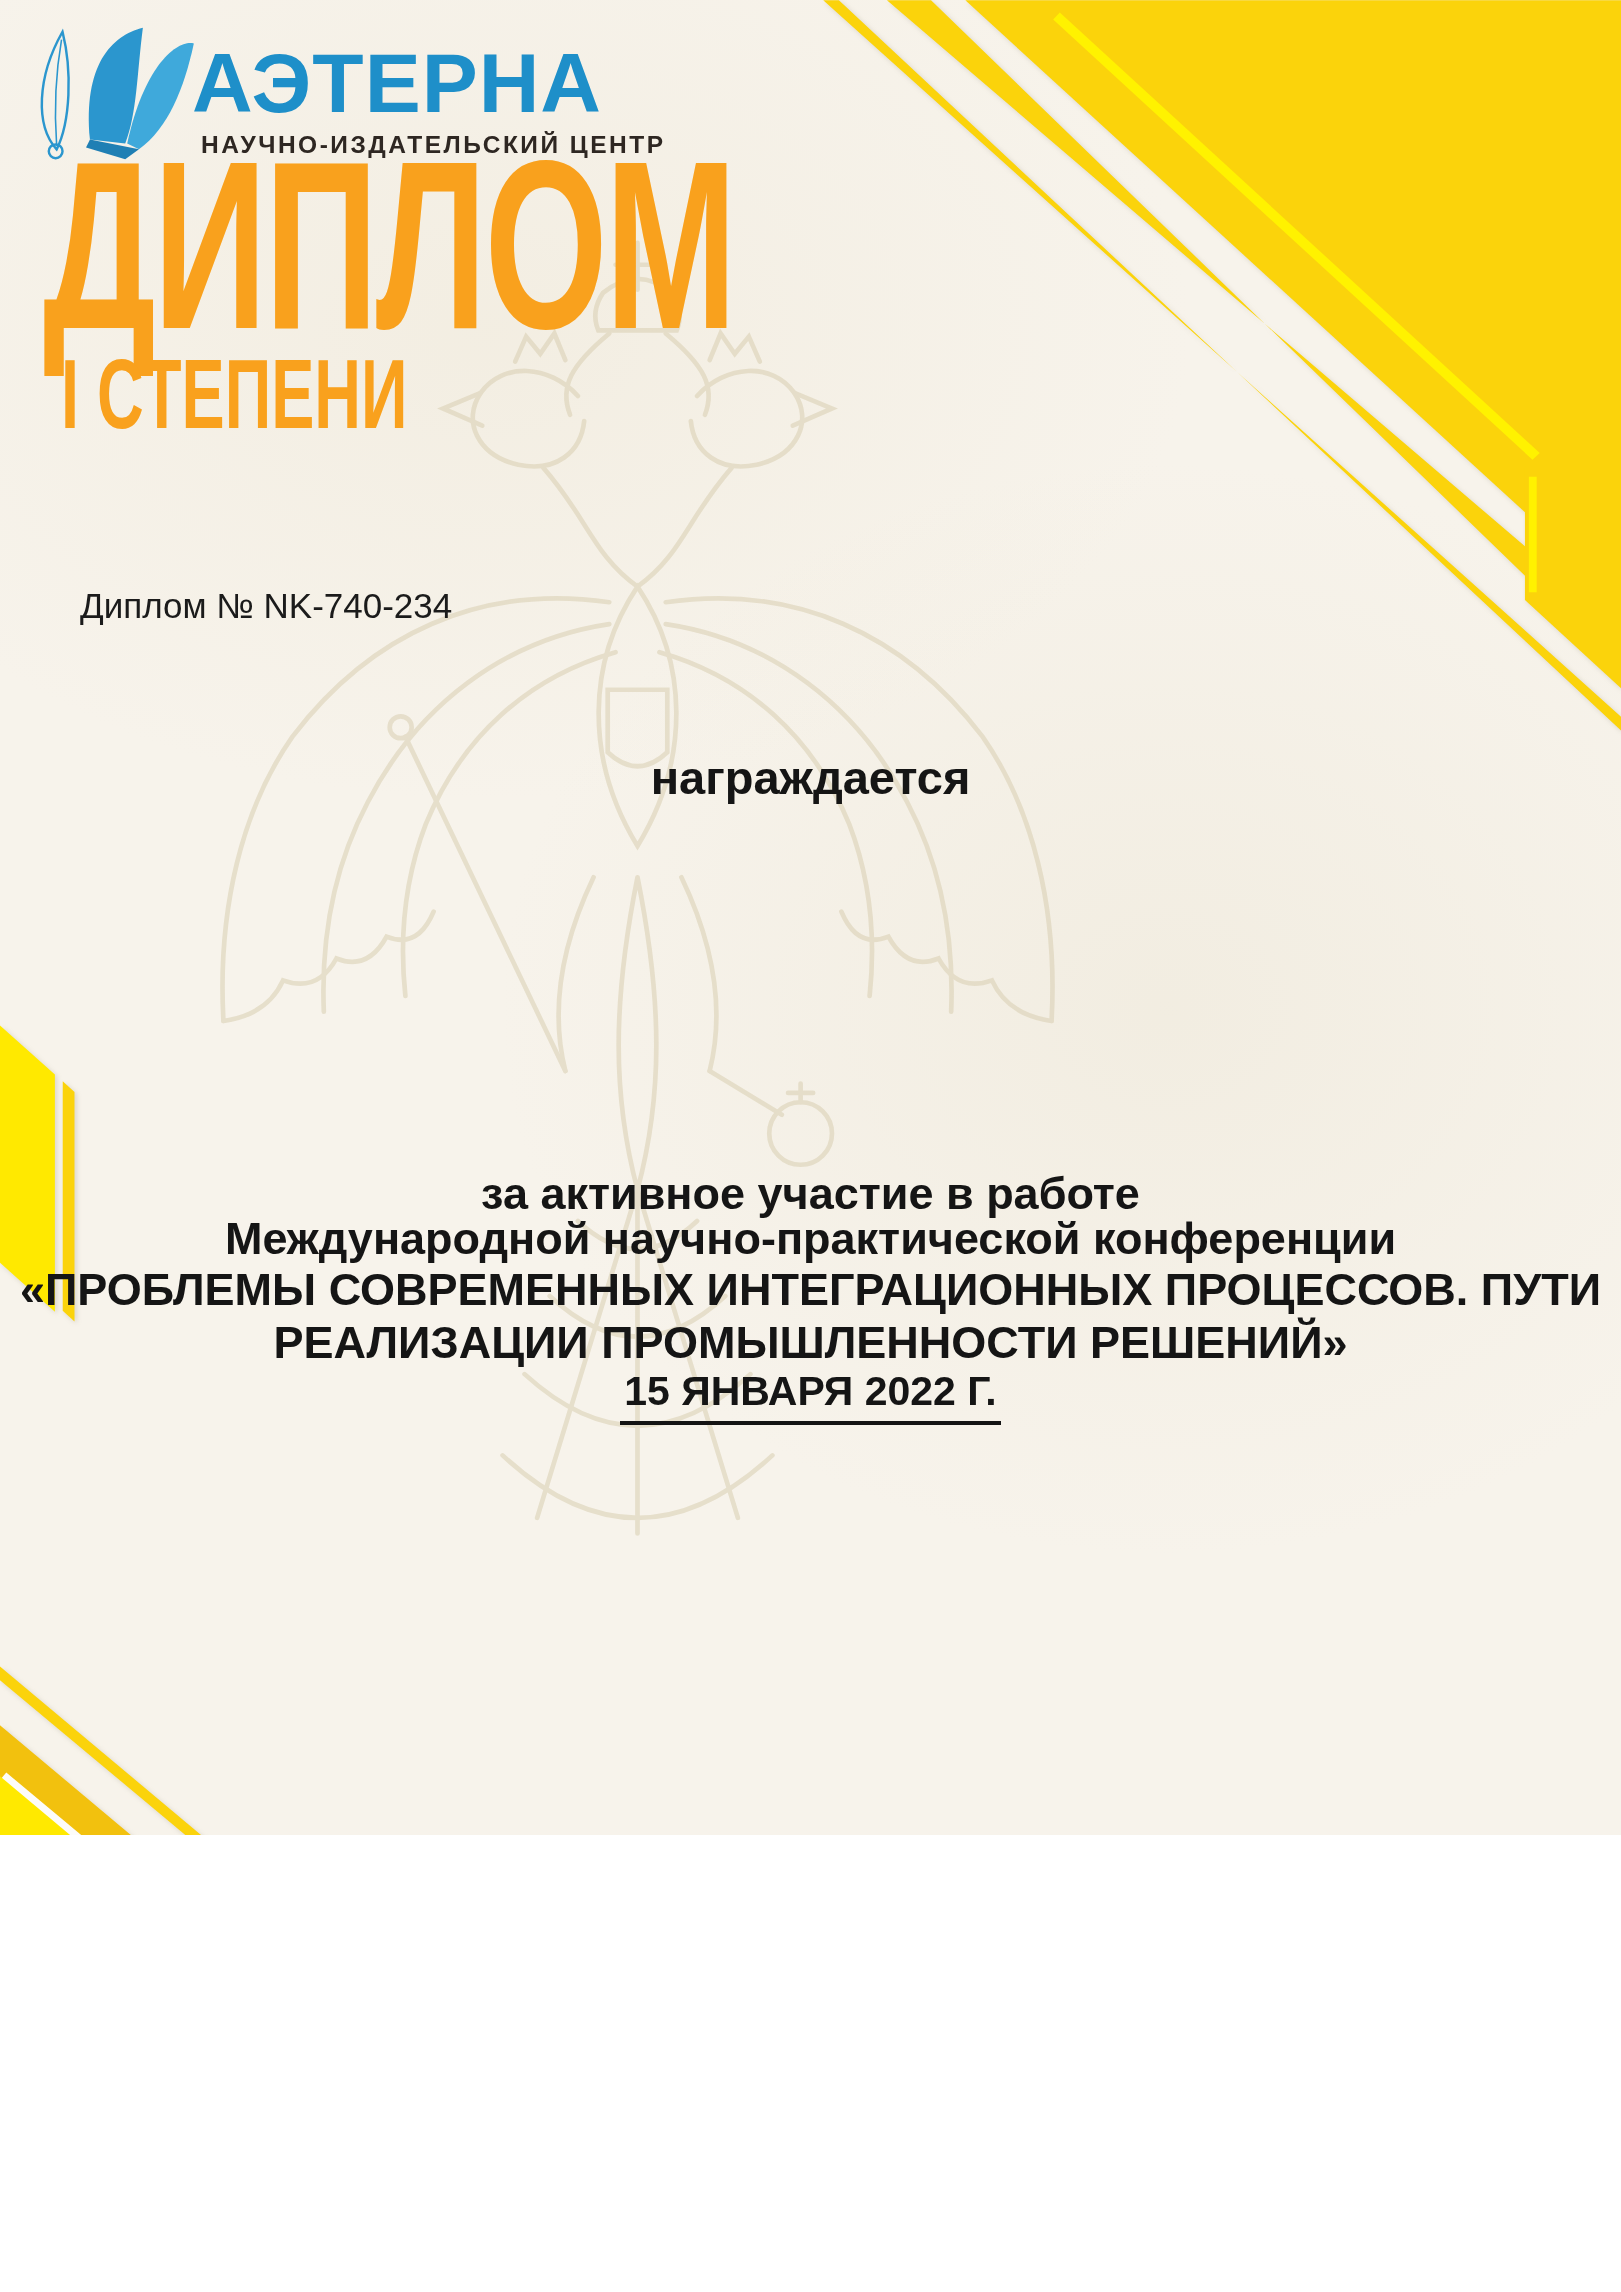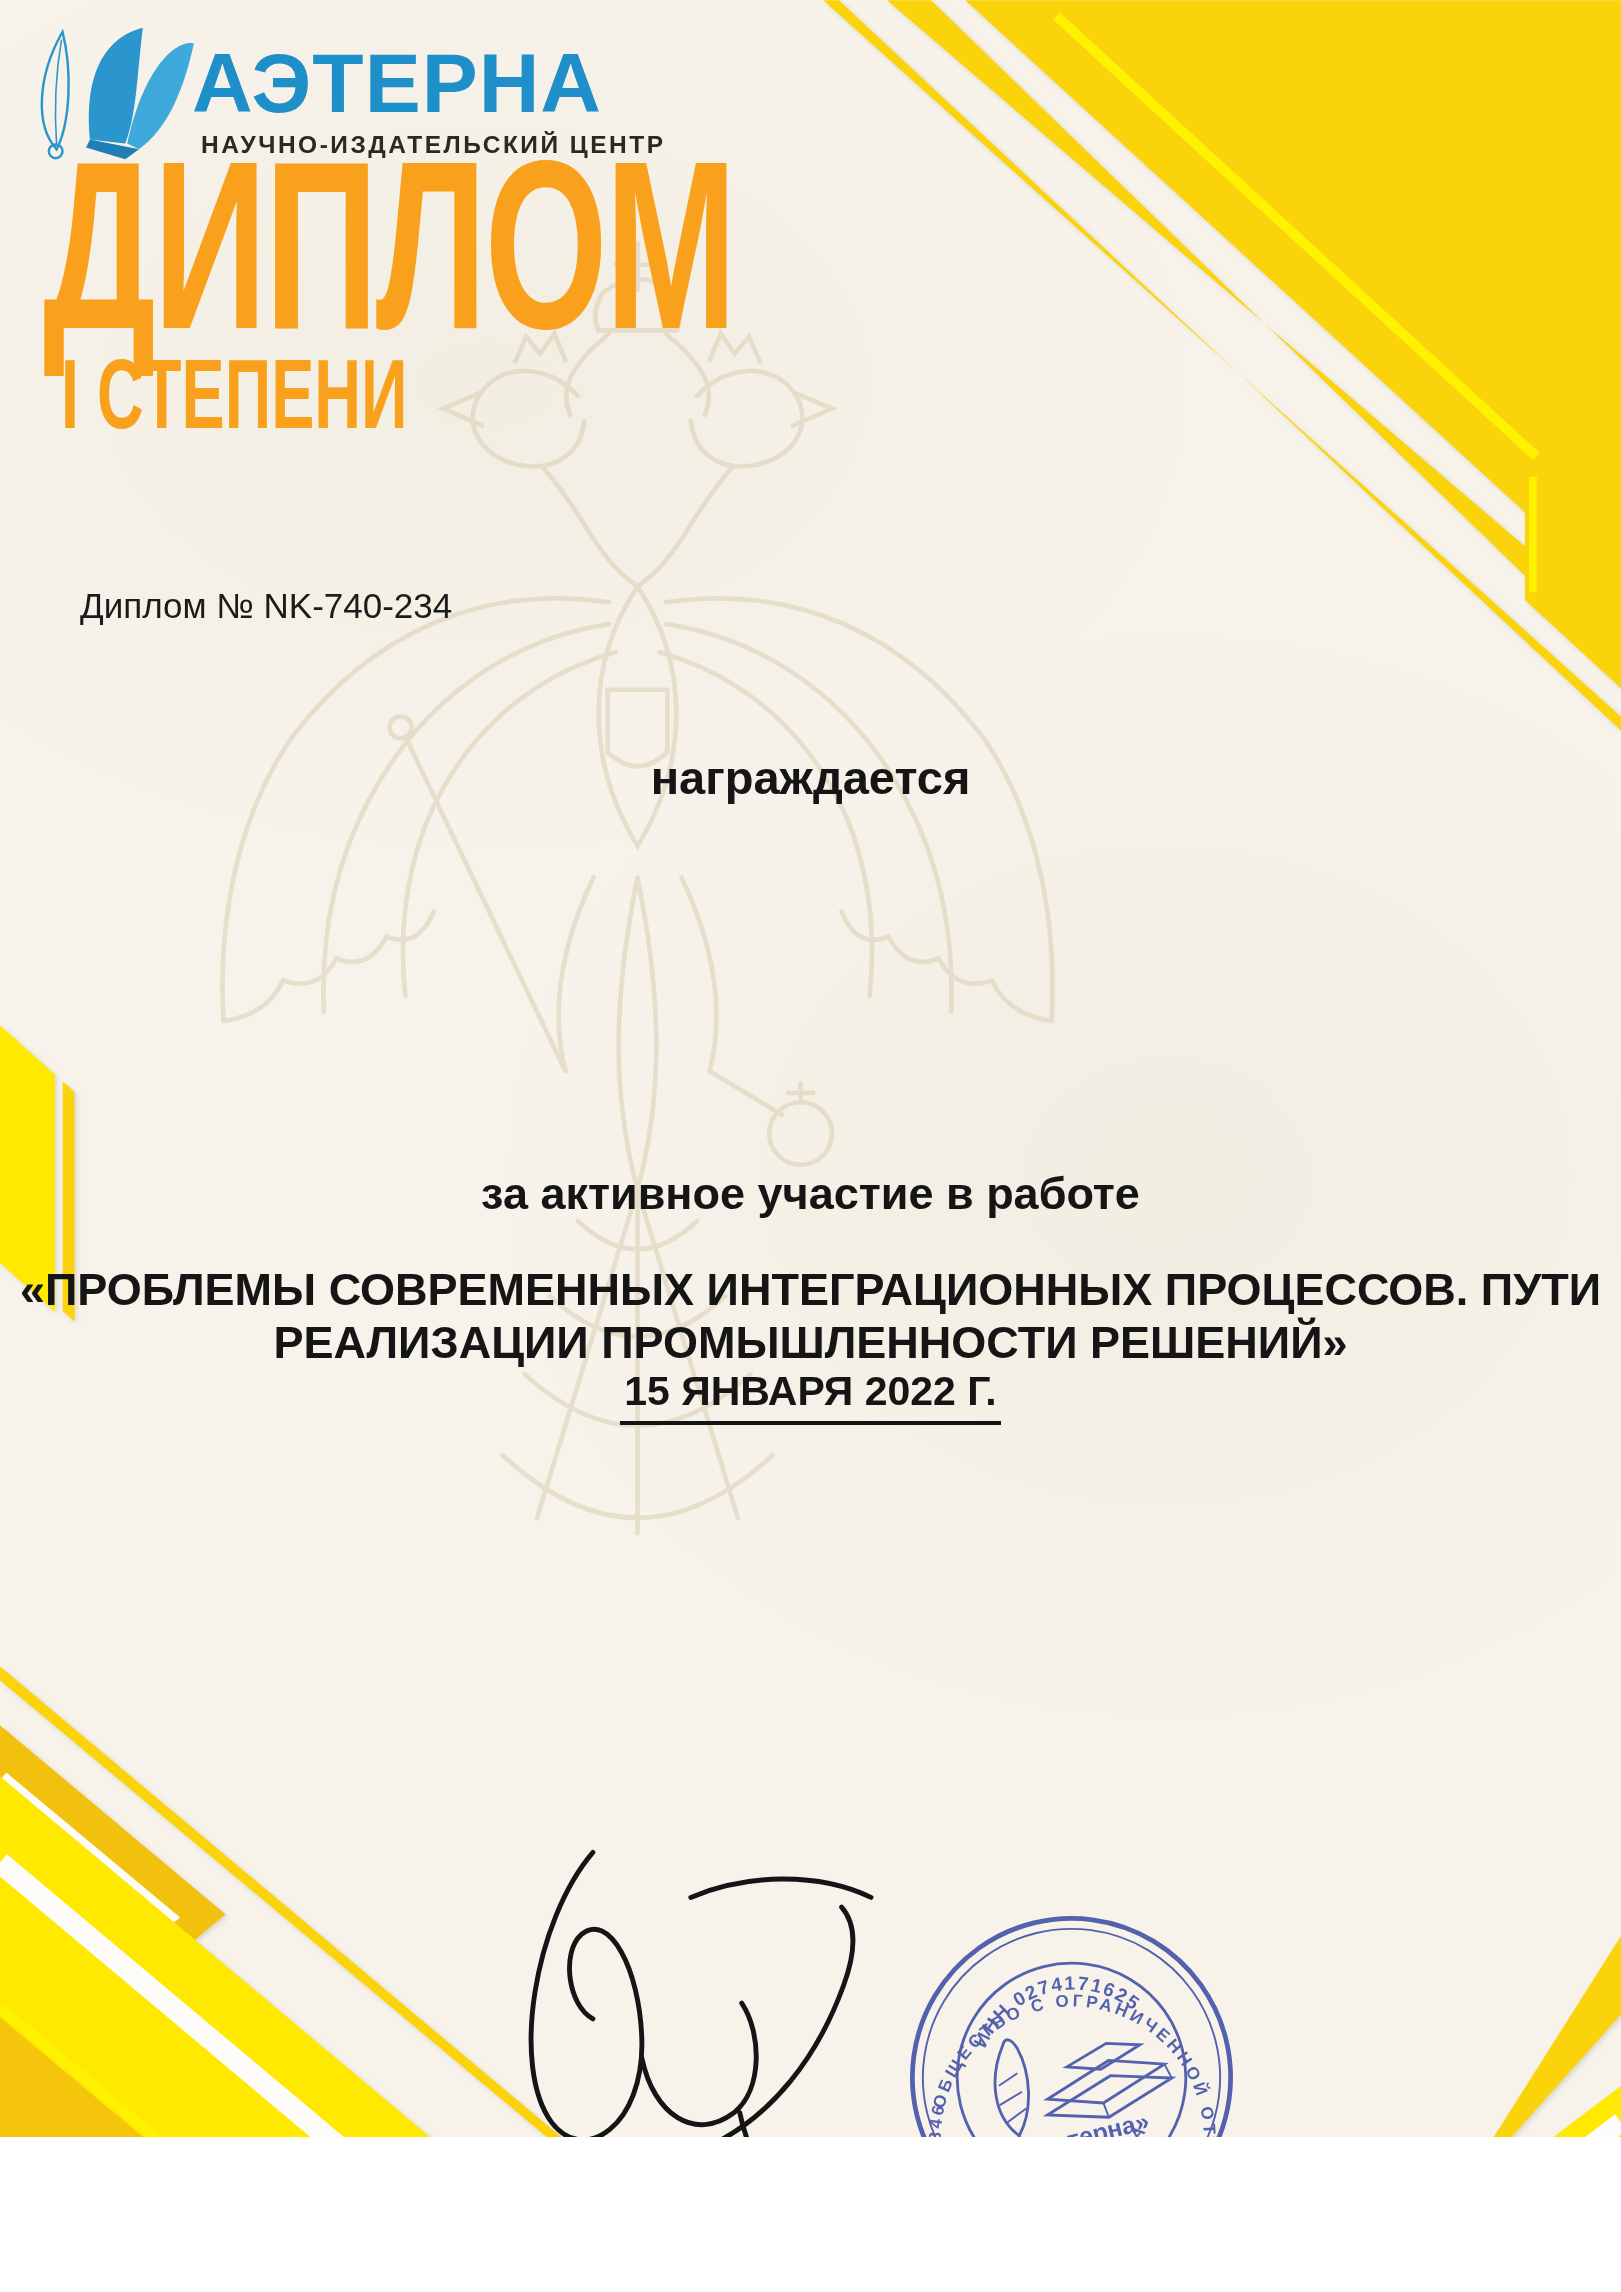--- a/index.html
+++ b/index.html
@@ -1,17 +1,17 @@
 <!DOCTYPE html>
 <html><head>
 <meta charset="utf-8">
 <style>
   html,body{margin:0;padding:0;}
   #page{
-    position:relative;width:1621px;height:2137px;overflow:hidden;
+    position:relative;width:1621px;height:1835px;overflow:hidden;
     font-family:"Liberation Sans",sans-serif;color:#151515;
     background:
       radial-gradient(1176px 784px at 30% 18%, rgba(236,229,211,.38), transparent 60%),
       radial-gradient(1078px 882px at 72% 55%, rgba(231,224,204,.32), transparent 62%),
       #F7F3EB;
   }
   .abs{position:absolute;}
   .ctext{position:absolute;left:0;width:100%;text-align:center;line-height:1.15;}
   
   .brand{left:192px;top:35px;font-size:84px;font-weight:700;color:#1E8FC9;letter-spacing:1px;}
@@ -127,20 +127,21 @@
   </svg>
   <div class="abs brand textlayer">АЭТЕРНА</div>
   <div class="abs brand-sub textlayer">НАУЧНО-ИЗДАТЕЛЬСКИЙ ЦЕНТР</div>
 
   <div class="abs title-main textlayer">ДИПЛОМ</div>
   <div class="abs title-degree textlayer">I СТЕПЕНИ</div>
   <div class="abs dip-num textlayer">Диплом № NK-740-234</div>
 
   <div class="ctext awarded textlayer">награждается</div>
   <div class="ctext part1 textlayer">за активное участие в работе</div>
+  <div class="ctext part2 textlayer">Международной научно-практической конференции</div>
   <div class="ctext conf1 textlayer">«ПРОБЛЕМЫ СОВРЕМЕННЫХ ИНТЕГРАЦИОННЫХ ПРОЦЕССОВ. ПУТИ</div>
   <div class="ctext conf2 textlayer">РЕАЛИЗАЦИИ ПРОМЫШЛЕННОСТИ РЕШЕНИЙ»</div>
   <div class="ctext date-wrap textlayer">
     <span class="conf-date">15 ЯНВАРЯ 2022 Г.</span>
   </div>
 
   <div class="abs sig-block">
     <div><span class="sig-name">Сукиасян Асатур Альбертович</span></div>
     <div class="sig-degree">кандидат экономических наук, доцент</div>
     <div class="sig-pos">директор Научно-издательского центра «Аэтерна»</div>

